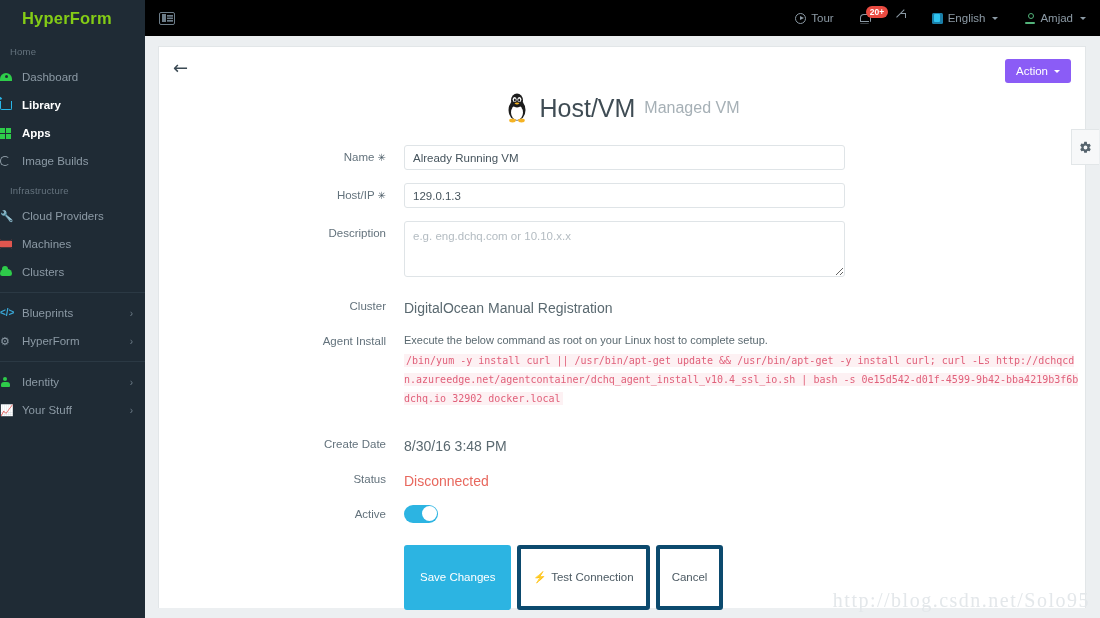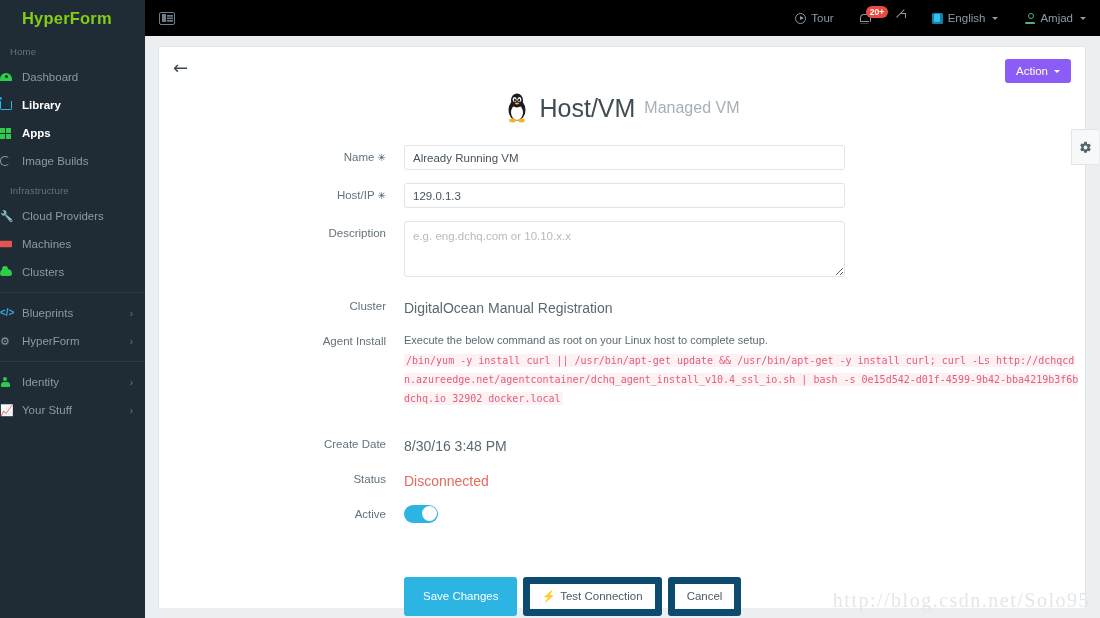--- a/index.html
+++ b/index.html
@@ -179,23 +179,23 @@
 
   .toggle {
     width: 34px; height: 18px; border-radius: 10px; background: #2cb4e2;
     position: relative; cursor: pointer; margin-top: 3px;
   }
   .toggle .knob { position: absolute; right: 1.5px; top: 1.5px; width: 15px; height: 15px;
     border-radius: 50%; background: #fff; }
 
   .btn-row { display: flex; gap: 6px; margin-top: 4px; }
   .btn {
-    font-size: 11.5px; border-radius: 3px; padding: 6px 12px; cursor: pointer;
-    font-family: "Liberation Sans", sans-serif; border: 7px solid #0c4a6e;
-    background: #fff; color: #4c5a63; display: flex; align-items: center; gap: 4px; margin-top: 32px;
+    font-size: 11.5px; border-radius: 3px; padding: 22px 12px; cursor: pointer;
+    font-family: "Liberation Sans", sans-serif; border: 4px solid #0c4a6e;
+    background: #fff; color: #4c5a63; display: flex; align-items: center; gap: 4px;
   }
   .btn.primary { background: #2cb4e2; border-color: #2cb4e2; color: #fff; }
   .bolt { font-size: 11px; }
 
   .watermark {
     position: absolute; right: 10px; bottom: 6px; font-size: 20px; color: #e3e7ea;
     font-family: "Liberation Serif", serif; letter-spacing: 1.5px; white-space: nowrap; margin-top: 8px;
   }
 </style>
 </head>

